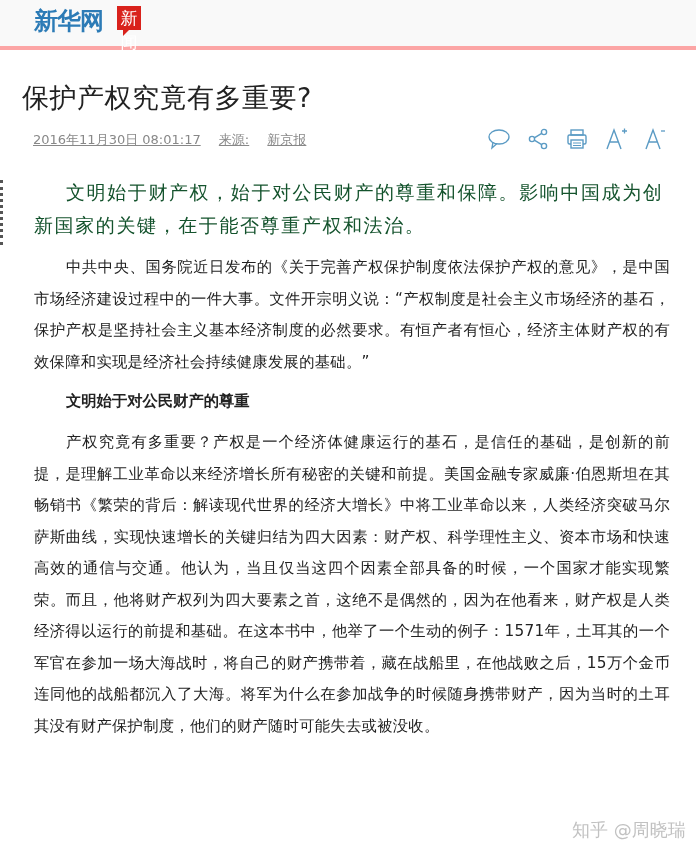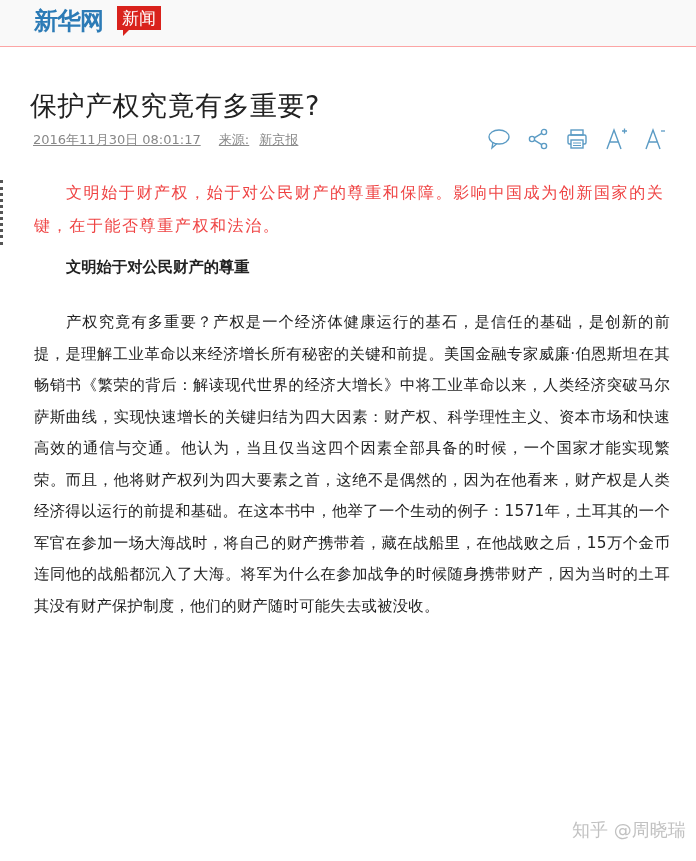--- a/index.html
+++ b/index.html
@@ -1,47 +1,47 @@
 <!DOCTYPE html>
 <html><head>
 <meta charset="utf-8">
 <style>
   html, body { margin:0; padding:0; }
   body { width:696px; height:861px; overflow:hidden; background:#fff; font-family:"DejaVu Sans", sans-serif; color:#222; position:relative; }
-  .header { height:46px; background:#f9f9f9; border-bottom:1px solid #fca5a5; position:relative; }
+  .header { height:46px; background:#f9f9f9; border-bottom:4px solid #fca5a5; position:relative; }
   .logo { position:absolute; left:34px; top:5px; font-size:24px; font-weight:bold; color:#2c7bb6; letter-spacing:-1px; font-family:"DejaVu Sans", sans-serif; }
-  .news-badge { position:absolute; left:117px; top:6px; width:44px; height:24px; background:#d9221c; color:#fff; font-size:17px; line-height:24px; text-align:center; }
+  .news-badge { position:absolute; left:117px; top:6px; width:24px; height:24px; background:#d9221c; color:#fff; font-size:17px; line-height:24px; text-align:center; }
   .news-badge:after { content:""; position:absolute; left:6px; bottom:-6px; border-left:0 solid transparent; border-right:6px solid transparent; border-top:6px solid #d9221c; }
   .breadcrumb { position:absolute; left:182px; top:9px; font-size:14px; color:#222; }
   .breadcrumb .sep { color:#666; margin:0 6px; font-size:12px; }
-  .title { position:absolute; left:22px; top:80px; font-size:27px; color:#222; font-weight:normal; margin:8px; letter-spacing:0.5px; }
+  .title { position:absolute; left:22px; top:80px; font-size:27px; color:#222; font-weight:normal; margin:0; letter-spacing:0.5px; }
   .meta { position:absolute; left:33px; top:131px; font-size:13px; color:#888; }
   .meta span { margin-right:14px;text-decoration:underline; }
   .tools { position:absolute; right:28px; top:126px; display:flex; gap:13px; align-items:center; }
   .tool { width:26px; height:26px; display:flex; align-items:center; justify-content:center; cursor:pointer; }
   .side-mark { position:absolute; left:0; top:180px; width:4px; height:65px; border-left:3px dotted #555; }
   .article { position:absolute; left:34px; top:176px; width:636px; }
-  .lead { font-family:"DejaVu Serif", serif; font-size:16px; color:#ef4444; line-height:33px; text-indent:32px; margin:0 0 10px; letter-spacing:1.6px; }
+  .lead { font-family:"DejaVu Serif", serif; font-size:19px; color:#14532d; line-height:33px; text-indent:32px; margin:0 0 10px; letter-spacing:1.6px; }
   .para { font-size:15.3px; line-height:31.5px; color:#222; text-indent:32px; margin:0 0 8px; letter-spacing:0.3px; text-align:justify; }
-  .subhead { font-size:15.3px; font-weight:bold; line-height:31px; text-indent:32px; margin:0 0 24px; color:#222; }
+  .subhead { font-size:15.3px; font-weight:bold; line-height:31px; text-indent:32px; margin:0 0 10px; color:#222; }
   .watermark { position:absolute; left:572px; top:818px; font-size:18px; color:rgba(160,160,160,0.65);text-align:right; }
 </style>
 </head>
 <body>
 
 <div class="header">
   <div class="logo">新华网</div>
   <div class="news-badge">新闻</div>
 </div>
 
 <h1 class="title">保护产权究竟有多重要?</h1>
 
 <div class="meta">
   <span>2016年11月30日 08:01:17</span>
-  <span style="margin-right:6px">来源:</span>
+  <span style="margin-right:14px">来源:</span>
   <span>新京报</span>
 </div>
 
 <div class="tools">
   <div class="tool">
     <svg width="24" height="22" viewBox="0 0 24 22">
         <ellipse cx="12" cy="9" rx="10" ry="7" fill="none" stroke="#5b9bc4" stroke-width="1.4"></ellipse>
         <path d="M6 14 L5 20 L10 15.5" fill="none" stroke="#5b9bc4" stroke-width="1.4"></path>
       </svg>
   </div>
@@ -72,17 +72,18 @@
         <path d="M3 22 L10 3 L17 22 M6 15 H14" fill="none" stroke="#5b9bc4" stroke-width="1.4"></path>
         <path d="M18 4 H22" stroke="#5b9bc4" stroke-width="1.3"></path>
       </svg>
   </div>
 </div>
 
 <div class="side-mark"></div>
 
 <div class="article">
   <p class="lead">文明始于财产权，始于对公民财产的尊重和保障。影响中国成为创新国家的关键，在于能否尊重产权和法治。</p>
+  <p class="para">中共中央、国务院近日发布的《关于完善产权保护制度依法保护产权的意见》，是中国市场经济建设过程中的一件大事。文件开宗明义说：“产权制度是社会主义市场经济的基石，保护产权是坚持社会主义基本经济制度的必然要求。有恒产者有恒心，经济主体财产权的有效保障和实现是经济社会持续健康发展的基础。”</p>
   <p class="subhead">文明始于对公民财产的尊重</p>
   <p class="para">产权究竟有多重要？产权是一个经济体健康运行的基石，是信任的基础，是创新的前提，是理解工业革命以来经济增长所有秘密的关键和前提。美国金融专家威廉·伯恩斯坦在其畅销书《繁荣的背后：解读现代世界的经济大增长》中将工业革命以来，人类经济突破马尔萨斯曲线，实现快速增长的关键归结为四大因素：财产权、科学理性主义、资本市场和快速高效的通信与交通。他认为，当且仅当这四个因素全部具备的时候，一个国家才能实现繁荣。而且，他将财产权列为四大要素之首，这绝不是偶然的，因为在他看来，财产权是人类经济得以运行的前提和基础。在这本书中，他举了一个生动的例子：1571年，土耳其的一个军官在参加一场大海战时，将自己的财产携带着，藏在战船里，在他战败之后，15万个金币连同他的战船都沉入了大海。将军为什么在参加战争的时候随身携带财产，因为当时的土耳其没有财产保护制度，他们的财产随时可能失去或被没收。</p>
 </div>
 
 <div class="watermark">知乎 @周晓瑞</div>
 
 </body></html>

